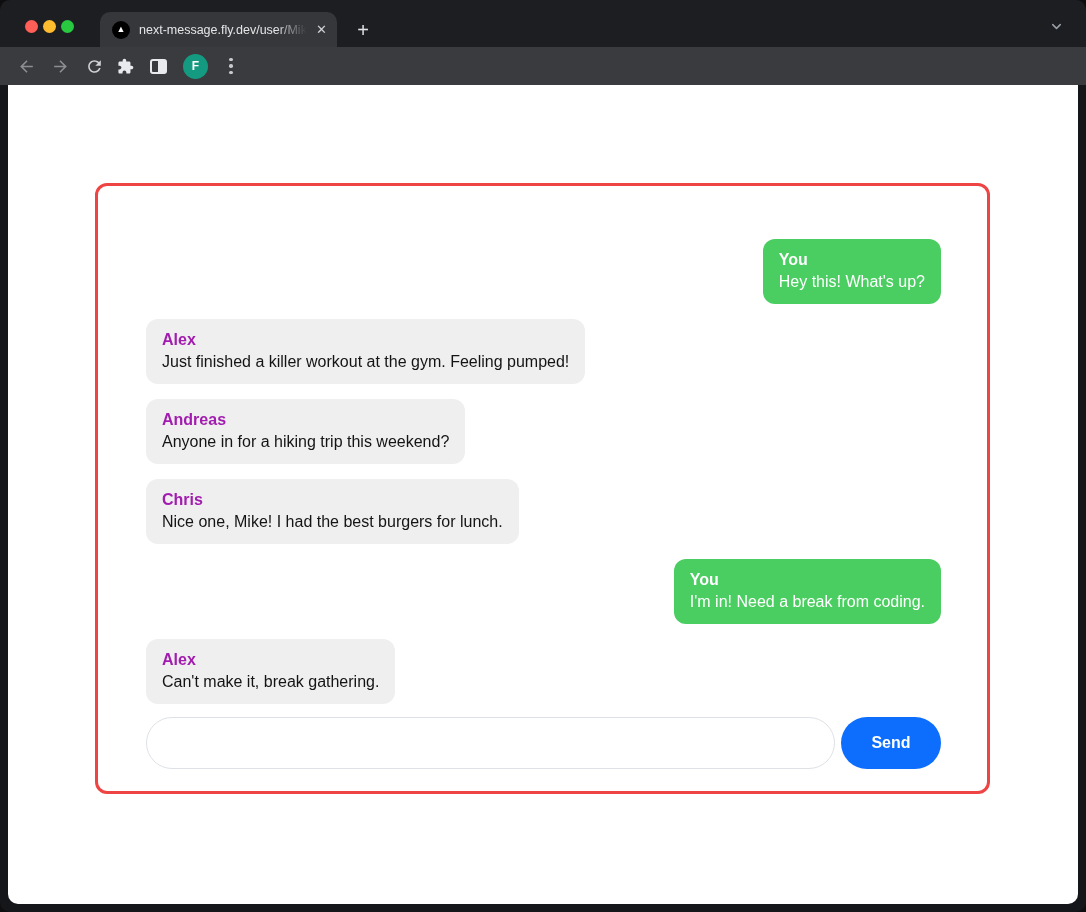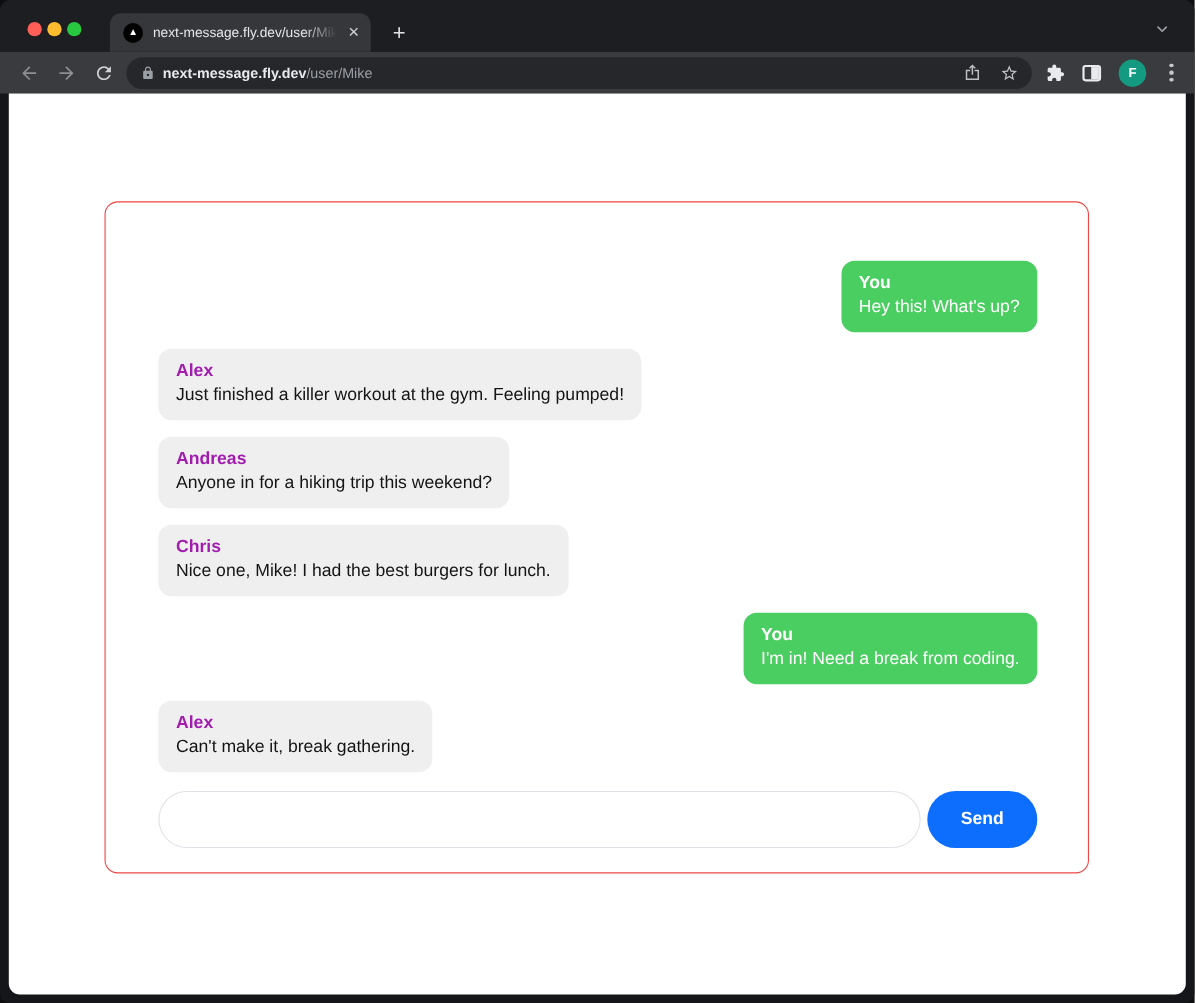--- a/index.html
+++ b/index.html
@@ -146,21 +146,21 @@
   .page{
     position:absolute;
     top:85px;left:8px;right:8px;bottom:8px;
     background:#fff;
     border-radius:0 0 10px 10px;
   }
   .chat-card{
     position:absolute;
     left:87px;top:98px;
     width:895px;height:611px;
-    border:1px solid #ef4444;
+    border:3px solid #ef4444;
     border-radius:12px;
     padding:53px 46px 22px 48px;
     display:flex;
     flex-direction:column;
     background:#fff;
   }
   .messages{
     display:flex;
     flex-direction:column;
     gap:15px;
@@ -249,38 +249,20 @@
       <svg viewBox="0 0 24 24" width="19" height="19">
           <path fill="#8b8e92" d="M4 13h12.17l-5.59 5.59L12 20l8-8-8-8-1.41 1.41L16.17 11H4v2z"></path>
         </svg>
     </span>
     <span class="nav-icon">
       <svg viewBox="0 0 24 24" width="19" height="19">
           <path fill="#d0d1d3" d="M17.65 6.35C16.2 4.9 14.21 4 12 4c-4.42 0-7.99 3.58-8 8s3.57 8 8 8c3.73 0 6.84-2.55 7.73-6h-2.08c-.82 2.33-3.04 4-5.65 4-3.31 0-6-2.69-6-6s2.69-6 6-6c1.66 0 3.14.69 4.22 1.78L13 11h7V4l-2.35 2.35z"></path>
         </svg>
     </span>
 
-    <div class="addressbar">
-      <span class="lock">
-        <svg viewBox="0 0 24 24" width="13" height="13">
-            <path fill="#9aa0a6" d="M18 8h-1V6c0-2.76-2.24-5-5-5S7 3.24 7 6v2H6c-1.1 0-2 .9-2 2v10c0 1.1.9 2 2 2h12c1.1 0 2-.9 2-2V10c0-1.1-.9-2-2-2zm-6 9c-1.1 0-2-.9-2-2s.9-2 2-2 2 .9 2 2-.9 2-2 2zM9 8V6c0-1.66 1.34-3 3-3s3 1.34 3 3v2H9z"></path>
-          </svg>
-      </span>
-      <span class="url"><span class="host">next-message.fly.dev</span><span class="path">/user/Mike</span></span>
-      <span class="bar-icon share-icon">
-        <svg viewBox="0 0 24 24" width="16" height="16">
-            <path fill="#bdc1c6" d="M12 1l-4.5 4.5 1.41 1.41L11 4.83V15h2V4.83l2.09 2.08L16.5 5.5 12 1zM5 10h4V8H3v14h18V8h-6v2h4v10H5V10z"></path>
-          </svg>
-      </span>
-      <span class="bar-icon">
-        <svg viewBox="0 0 24 24" width="17" height="17">
-            <path fill="#bdc1c6" d="M22 9.24l-7.19-.62L12 2 9.19 8.63 2 9.24l5.46 4.73L5.82 21 12 17.27 18.18 21l-1.63-7.03L22 9.24zM12 15.4l-3.76 2.27 1-4.28-3.32-2.88 4.38-.38L12 6.1l1.71 4.04 4.38.38-3.32 2.88 1 4.28L12 15.4z"></path>
-          </svg>
-      </span>
-    </div>
 
     <div class="toolbar-right">
       <span class="bar-icon">
         <svg viewBox="0 0 24 24" width="17" height="17">
             <path fill="#e8eaed" d="M20.5 11H19V7c0-1.1-.9-2-2-2h-4V3.5C13 2.12 11.88 1 10.5 1S8 2.12 8 3.5V5H4c-1.1 0-1.99.9-1.99 2v3.8H3.5c1.49 0 2.7 1.21 2.7 2.7s-1.21 2.7-2.7 2.7H2V20c0 1.1.9 2 2 2h3.8v-1.5c0-1.49 1.21-2.7 2.7-2.7 1.49 0 2.7 1.21 2.7 2.7V22H17c1.1 0 2-.9 2-2v-4h1.5c1.38 0 2.5-1.12 2.5-2.5S21.88 11 20.5 11z"></path>
           </svg>
       </span>
       <span class="panel-icon"></span>
       <span class="avatar">F</span>
       <span class="kebab">

